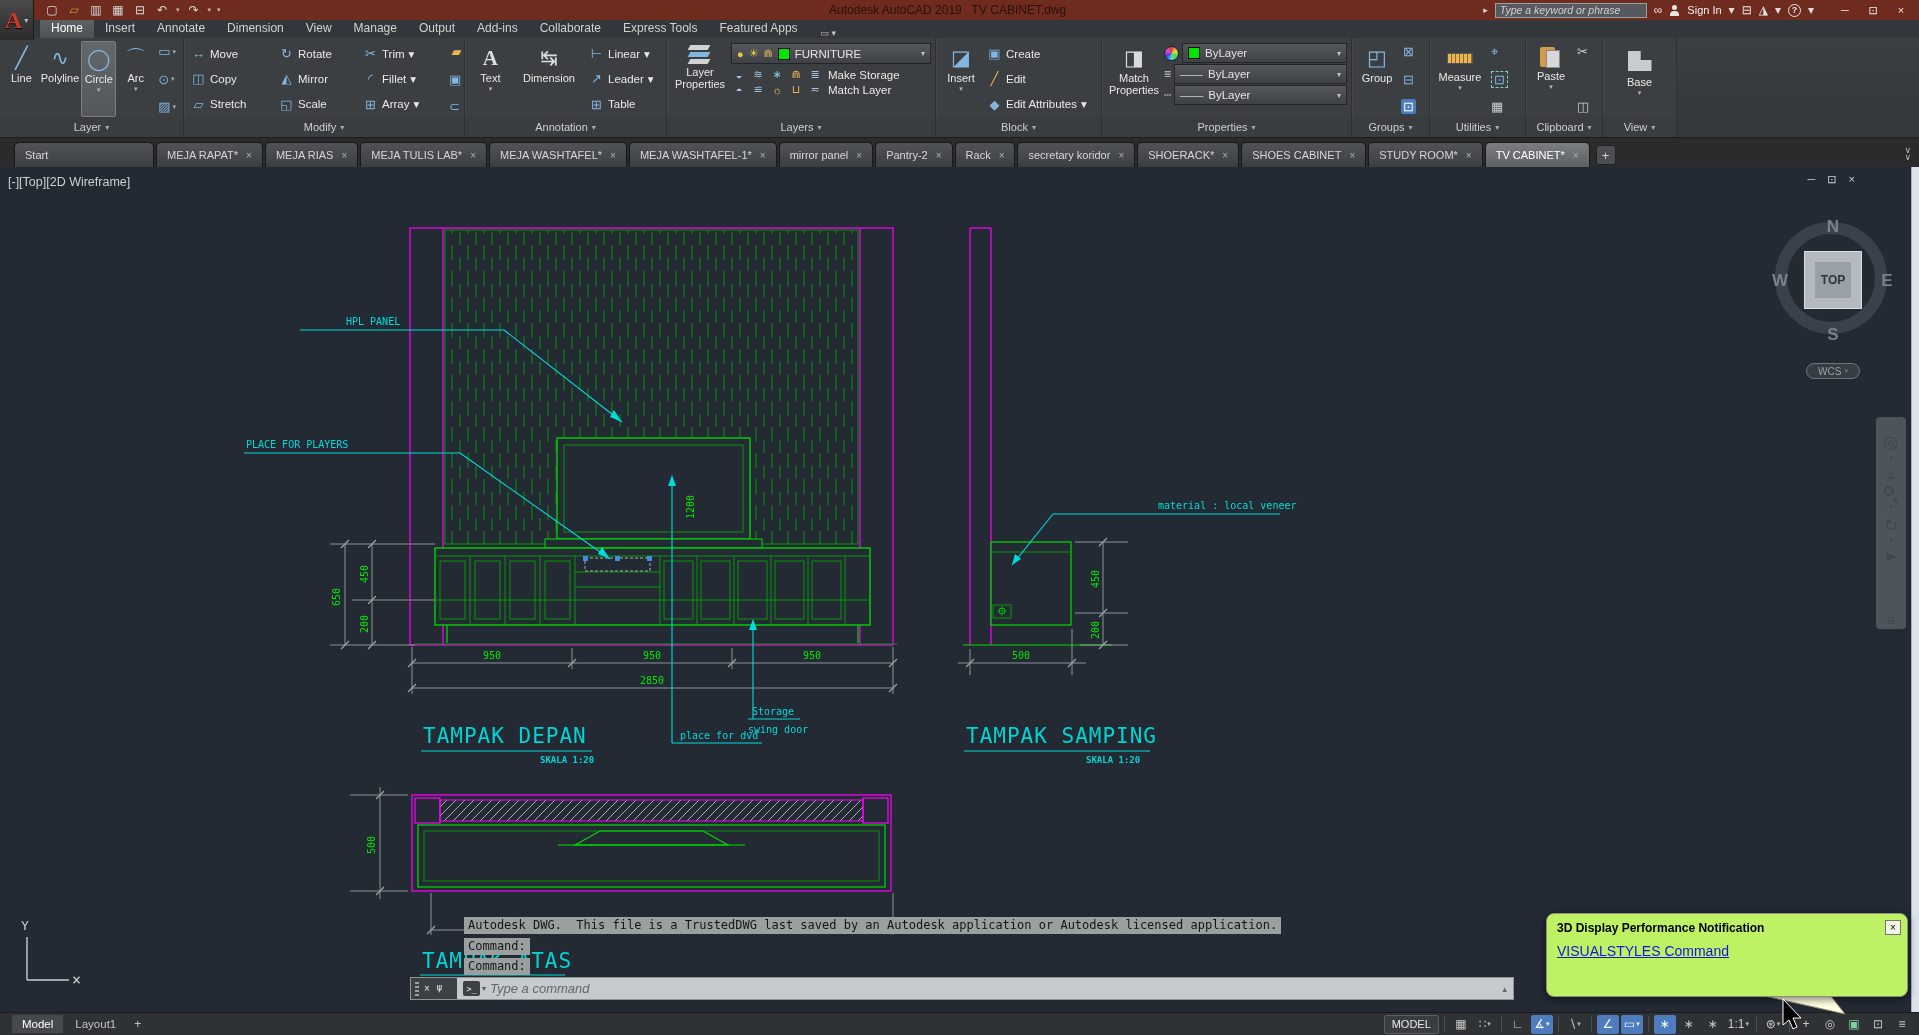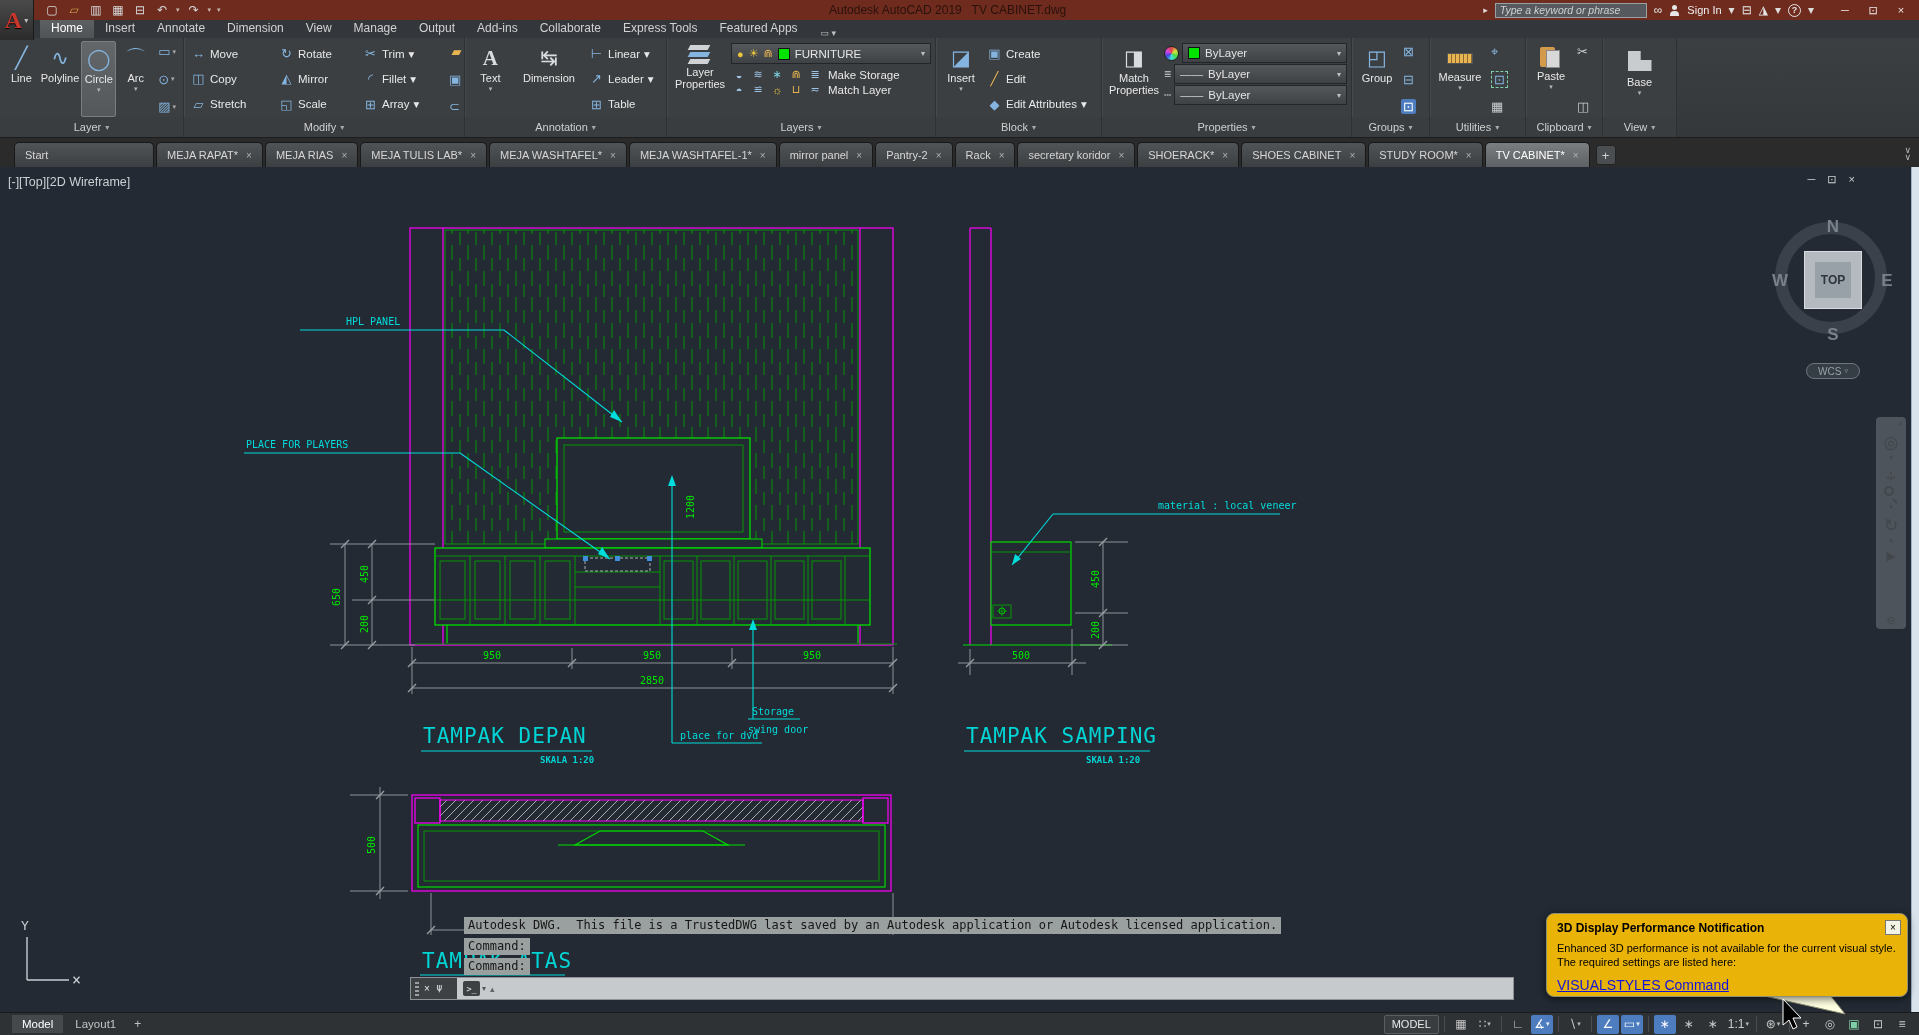--- a/index.html
+++ b/index.html
@@ -152,21 +152,21 @@
   .lay-plus { color:#c2c2c2; padding:0 6px; font-size:12px; }
   .st-right { position:absolute; right:6px; top:0; height:100%; display:flex; align-items:center; gap:2px; }
   .sti { min-width:22px; height:19px; display:flex; align-items:center; justify-content:center; gap:1px;
          color:#c9c9c9; font-size:12px; border-radius:2px; padding:0 2px; }
   .sti.blue { background:#4d7dbf; color:#fff; }
   .sti .sv { font-size:7px; color:#b5b5b5; }
   .sti.modelbtn { border:1px solid #5a5e61; background:#3a3d3f; font-size:11px; color:#e8e8e8; padding:0 7px; }
   .st-sep { width:1px; height:16px; background:#4a4d4f; margin:0 3px; }
 
   
-  .notif { position:absolute; left:1546px; top:913px; width:362px; height:84px; background:#eab308;
+  .notif { position:absolute; left:1546px; top:913px; width:362px; height:84px; background:#bef264;
            border:1px solid #8f8f77; border-radius:8px; box-shadow:0 2px 8px rgba(0,0,0,.55);
            padding:7px 10px; z-index:64; color:#000; }
   .notif-title { font-size:12px; font-weight:bold; }
   .notif-close { position:absolute; right:6px; top:6px; width:16px; height:15px; border:1px solid #777;
                  background:#f4f4e6; font-size:10px; display:flex; align-items:center; justify-content:center; color:#000; }
   .notif-body { font-size:11px; margin-top:6px; line-height:14px; }
   .notif-link { font-size:14px; color:#1414dd; text-decoration:underline; display:inline-block; margin-top:8px; }
   .notif-tail { position:absolute; left:1750px; top:995px; z-index:63; }
   .cursor { position:absolute; left:1782px; top:998px; z-index:70; }
 </style>
@@ -882,20 +882,21 @@
 
     
     <div class="cmdbar">
       <div class="cmd-grip">
         <span class="grip-dots"></span>
         <span class="gi">×</span>
         <span class="gi" style="transform:rotate(180deg)">⋔</span>
       </div>
       <span class="cmd-prompt">&gt;_</span>
       <span class="cmd-chev">▾</span>
+      <input class="cmd-input" placeholder="Type a command" style="">
       <span class="cmd-up">▴</span>
     </div>
   </div>
 
   <div class="statusbar">
     <div class="lay-tabs">
       <div class="lay-tab active">Model</div>
       <div class="lay-tab">Layout1</div>
       <div class="lay-plus">+</div>
     </div>
@@ -967,24 +968,20 @@
         </div>
     </div>
   </div>
 
   <svg class="notif-tail" width="100" height="20">
     <polygon points="10,0 80,0 95,19" fill="#ffffe1" stroke="#8f8f77" stroke-width="1"></polygon>
   </svg>
   <div class="notif">
     <div class="notif-title">3D Display Performance Notification</div>
     <div class="notif-close">×</div>
-    <div class="notif-body">
-      <div>Enhanced 3D performance is not available for the current visual style.</div>
-      <div>The required settings are listed here:</div>
-    </div>
     <a class="notif-link">VISUALSTYLES Command</a>
   </div>
 
   <svg class="cursor" width="22" height="32">
     <polygon points="1,1 1,27 7,22 11,31 15,29 11,20 19,20" fill="#000" stroke="#fff" stroke-width="1"></polygon>
   </svg>
 
 </div>
 
 </body></html>

